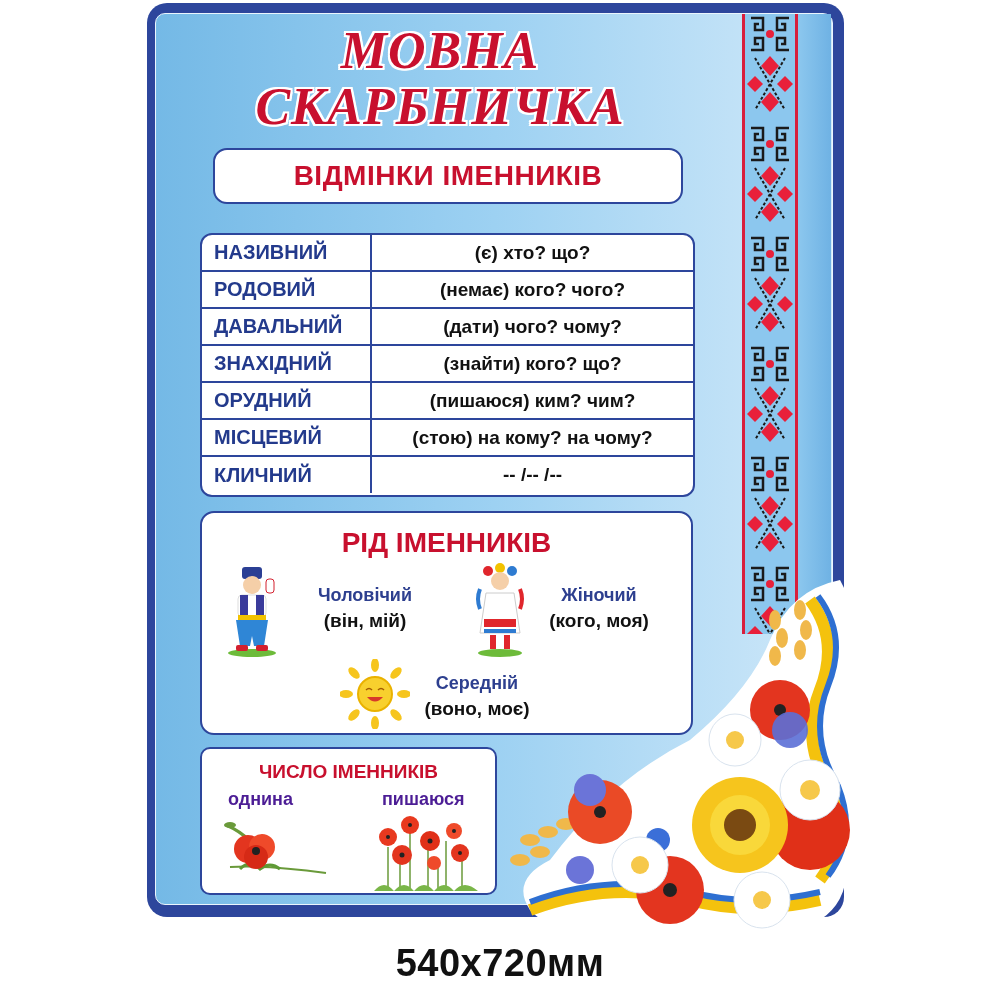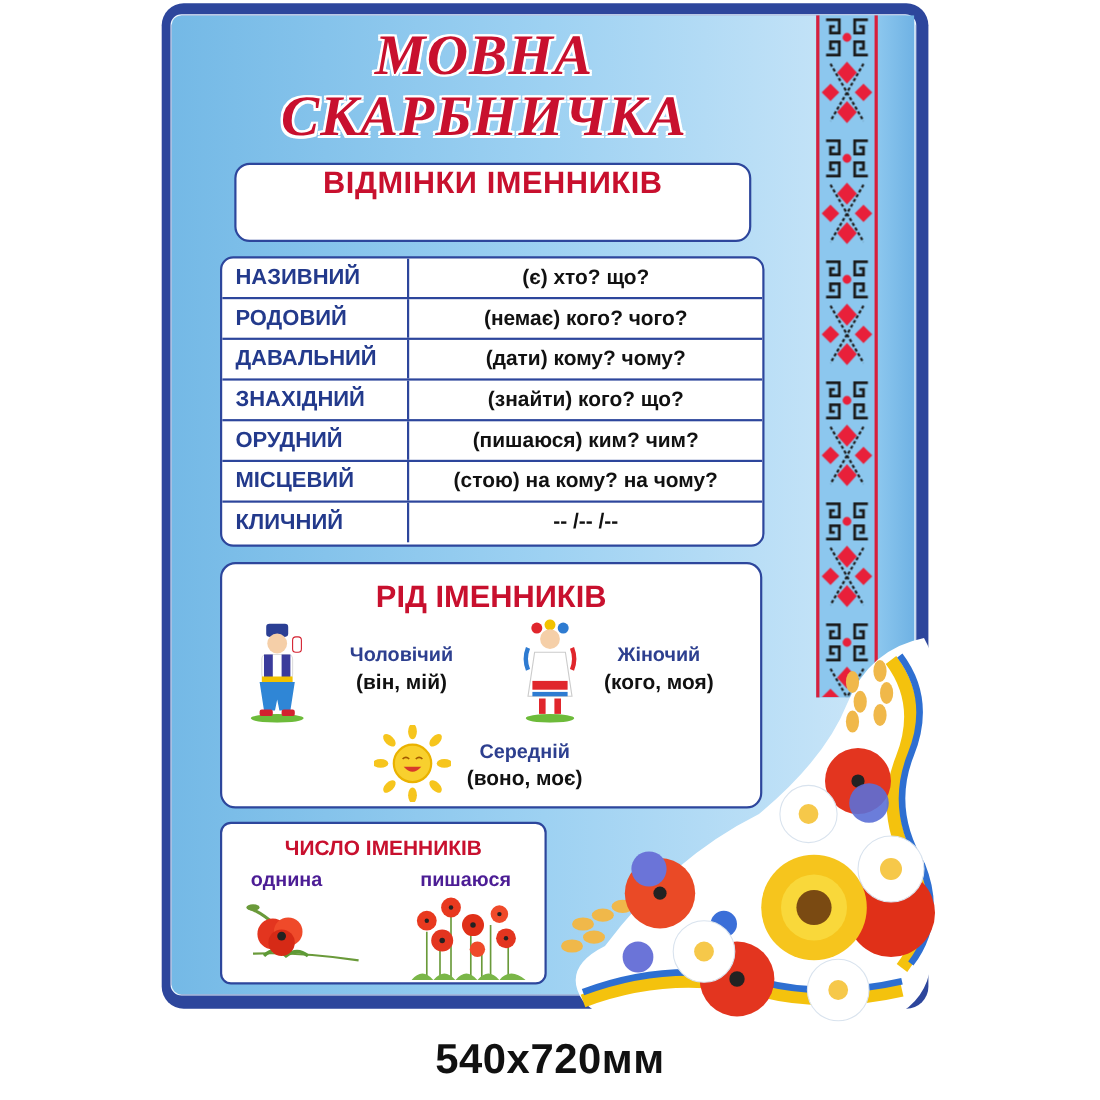--- a/index.html
+++ b/index.html
@@ -24,21 +24,21 @@
     text-shadow: 2px 0 0 #fff, -2px 0 0 #fff, 0 2px 0 #fff, 0 -2px 0 #fff,
                  2px 2px 0 #fff, -2px -2px 0 #fff, 2px -2px 0 #fff, -2px 2px 0 #fff;
     font-style: italic;
   }
   .title.l1 { top: 24px; }
   .title.l2 { top: 80px; }
   .white-box {
     position: absolute; background: #ffffff; border: 2px solid #2d469c; border-radius: 14px;
     box-sizing: border-box;
   }
-  .subtitle-box { left: 213px; top: 148px; width: 470px; height: 72px; display:flex; justify-content:center; }
+  .subtitle-box { left: 213px; top: 148px; width: 470px; height: 56px; display:flex; align-items:center; justify-content:center; }
   .red-heading { color: #c8102e; font-weight: bold; font-family: "Liberation Sans", sans-serif; }
   .subtitle-box .red-heading { font-size: 28px; letter-spacing: 0.5px; }
 
   .cases-table {
     position: absolute; left: 200px; top: 233px; width: 495px; height: 264px;
     background: #fff; border: 2px solid #2d469c; border-radius: 12px; box-sizing: border-box;
     overflow: hidden;
   }
   .case-row { display: flex; height: 37px; border-bottom: 2px solid #2d469c; box-sizing: border-box; }
   .case-row:last-child { border-bottom: none; height: 36px; }
@@ -117,21 +117,21 @@
   <div class="case-row">
     <div class="case-name">НАЗИВНИЙ</div>
     <div class="case-q">(є) хто? що?</div>
   </div>
   <div class="case-row">
     <div class="case-name">РОДОВИЙ</div>
     <div class="case-q">(немає) кого? чого?</div>
   </div>
   <div class="case-row">
     <div class="case-name">ДАВАЛЬНИЙ</div>
-    <div class="case-q">(дати) кому? чому?</div>
+    <div class="case-q">(дати) чого? чому?</div>
   </div>
   <div class="case-row">
     <div class="case-name">ЗНАХІДНИЙ</div>
     <div class="case-q">(знайти) кого? що?</div>
   </div>
   <div class="case-row">
     <div class="case-name">ОРУДНИЙ</div>
     <div class="case-q">(пишаюся) ким? чим?</div>
   </div>
   <div class="case-row">

